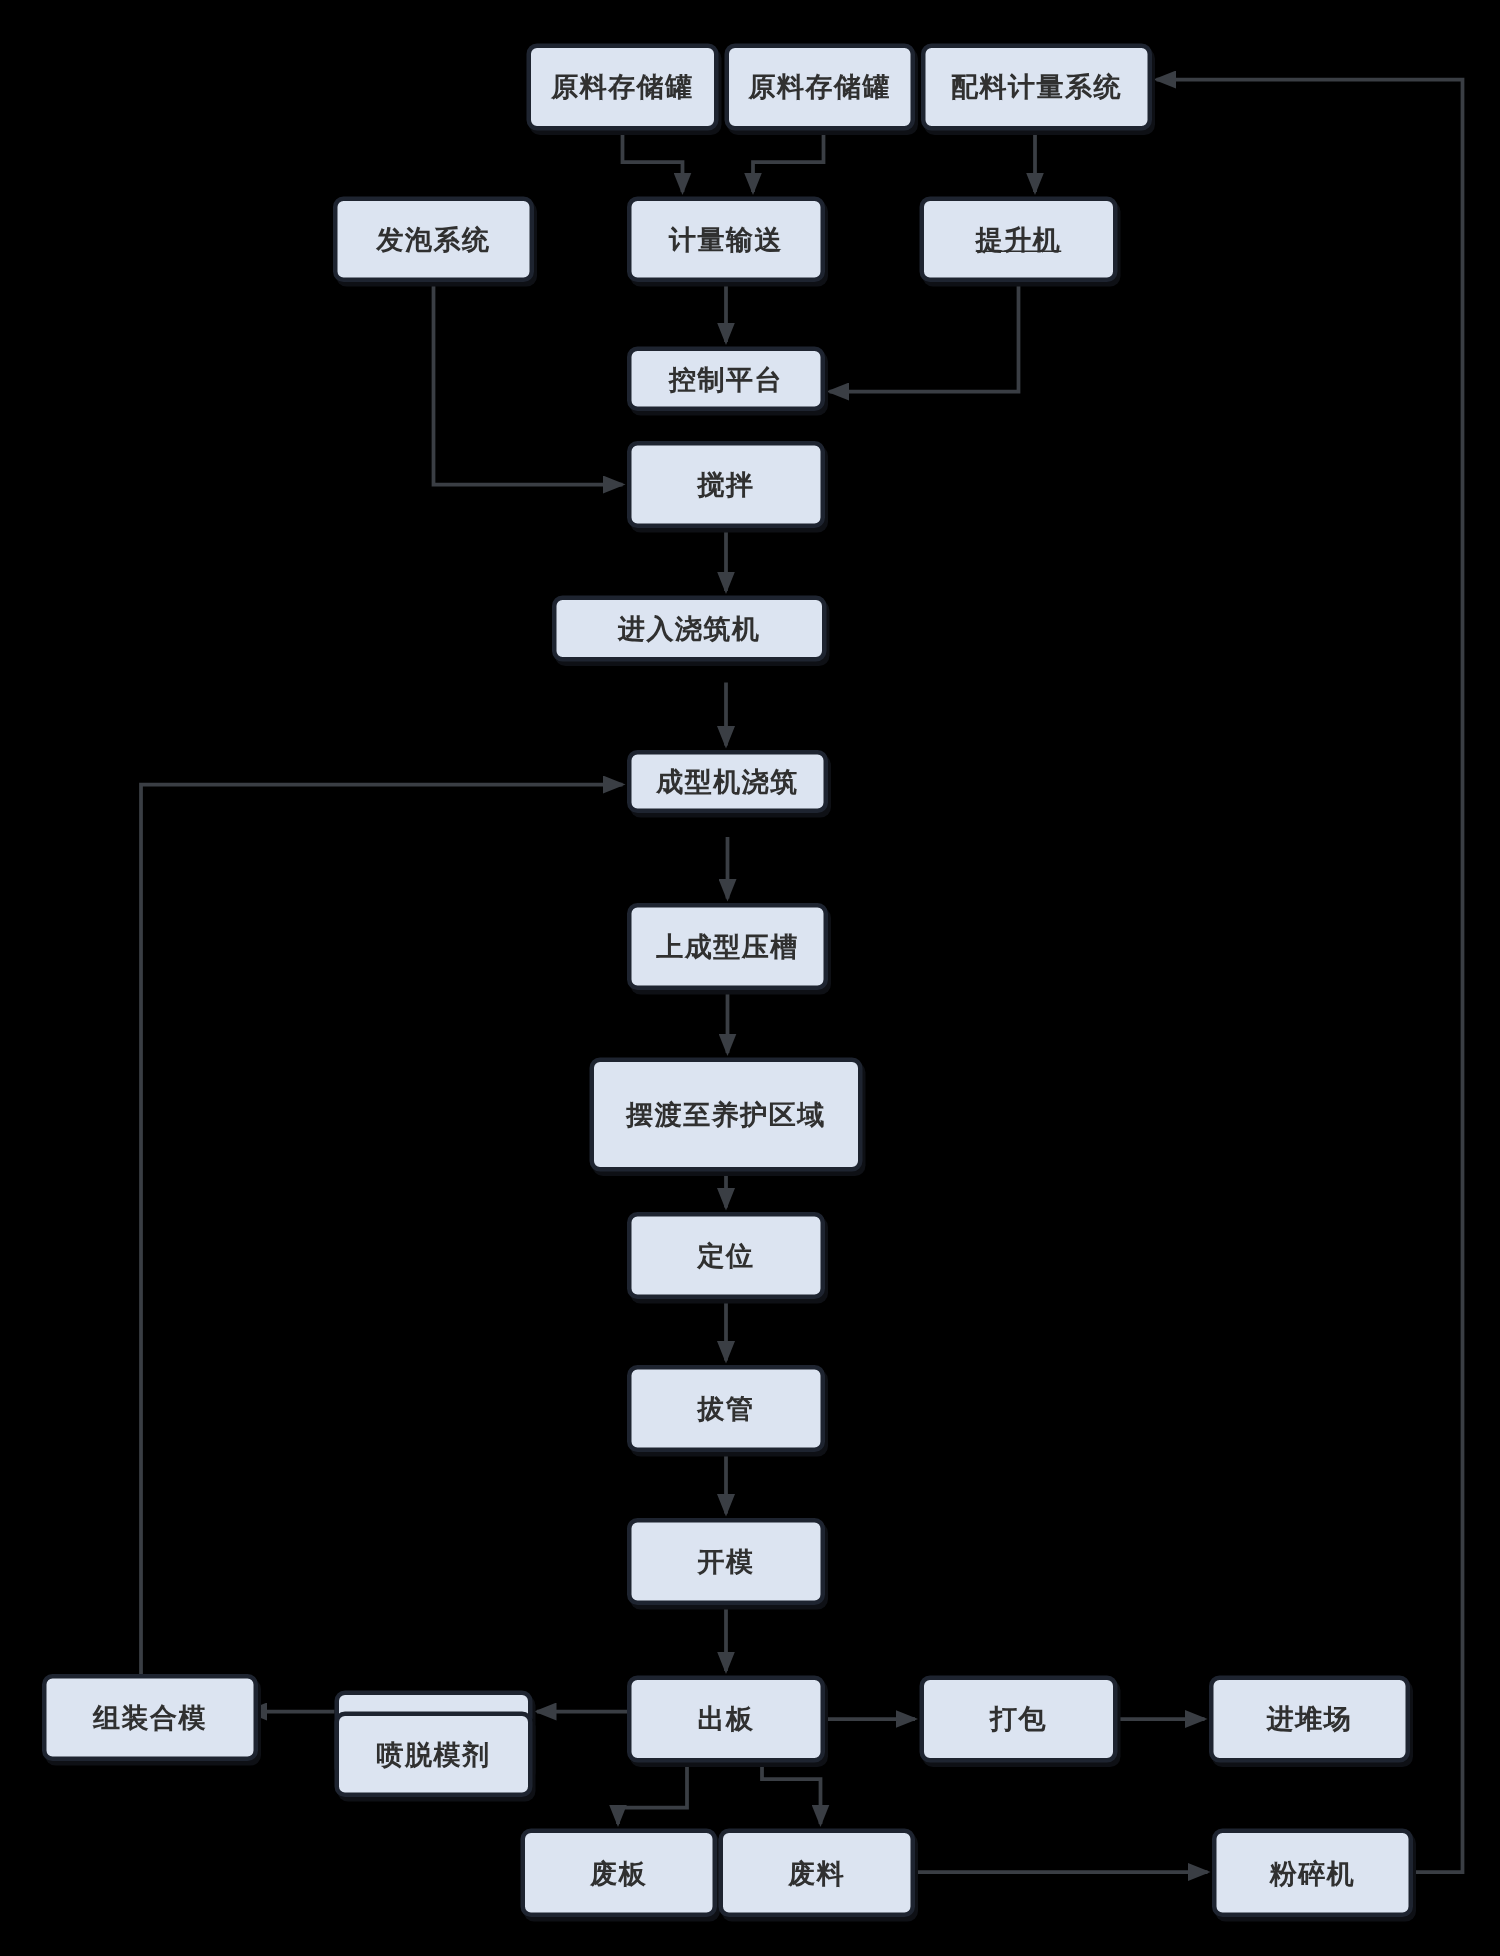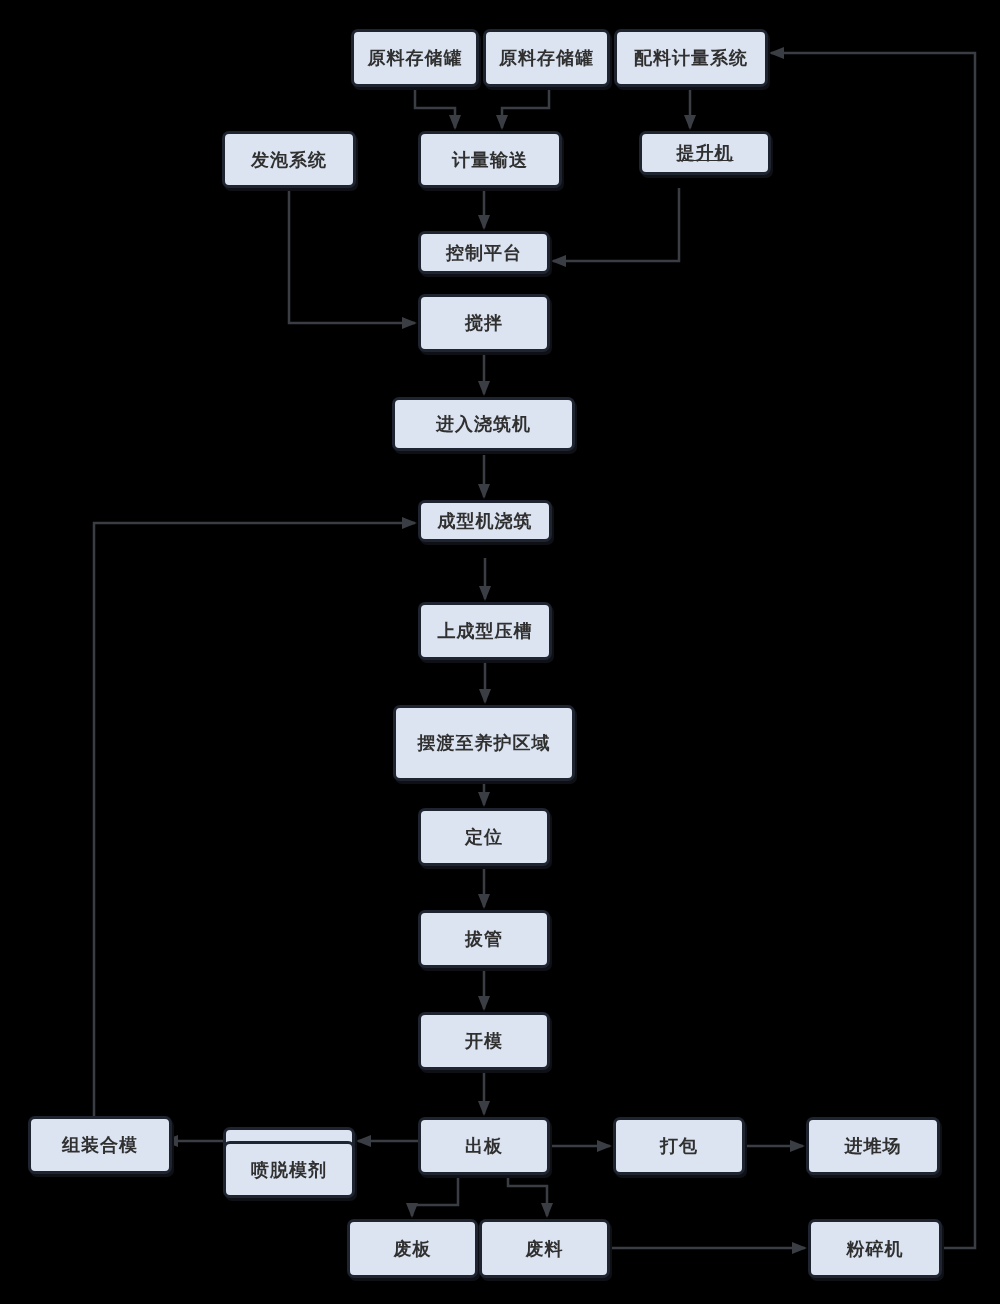--- a/index.html
+++ b/index.html
@@ -63,33 +63,33 @@
       </div>
       <div class="node" style="left: 483px; top: 29px; width: 127px; height: 58px;">
         <span>原料存储罐</span>
       </div>
       <div class="node" style="left: 614px; top: 29px; width: 154px; height: 58px;">
         <span>配料计量系统</span>
       </div>
       <div class="node" style="left: 222px; top: 131px; width: 134px; height: 57px;">
         <span>发泡系统</span>
       </div>
-      <div class="node" style="left: 418px; top: 131px; width: 144px; height: 57px;">
+      <div class="node" style="left: 418px; top: 131px; width: 132px; height: 57px;">
         <span>计量输送</span>
       </div>
-      <div class="node" style="left: 639px; top: 131px; width: 132px; height: 44px; text-decoration: underline;">
+      <div class="node" style="left: 613px; top: 131px; width: 132px; height: 57px; text-decoration: underline;">
         <span>提升机</span>
       </div>
       <div class="node" style="left: 418px; top: 231px; width: 132px; height: 43px;">
         <span>控制平台</span>
       </div>
       <div class="node" style="left: 418px; top: 294px; width: 132px; height: 58px;">
         <span>搅拌</span>
       </div>
-      <div class="node" style="left: 392px; top: 397px; width: 183px; height: 54px;">
+      <div class="node" style="left: 368px; top: 397px; width: 183px; height: 44px;">
         <span>进入浇筑机</span>
       </div>
       <div class="node" style="left: 418px; top: 500px; width: 134px; height: 42px;">
         <span>成型机浇筑</span>
       </div>
       <div class="node" style="left: 418px; top: 602px; width: 134px; height: 58px;">
         <span>上成型压槽</span>
       </div>
       <div class="node" style="left: 393px; top: 705px; width: 182px; height: 76px;">
         <span>摆渡至养护区域</span>

